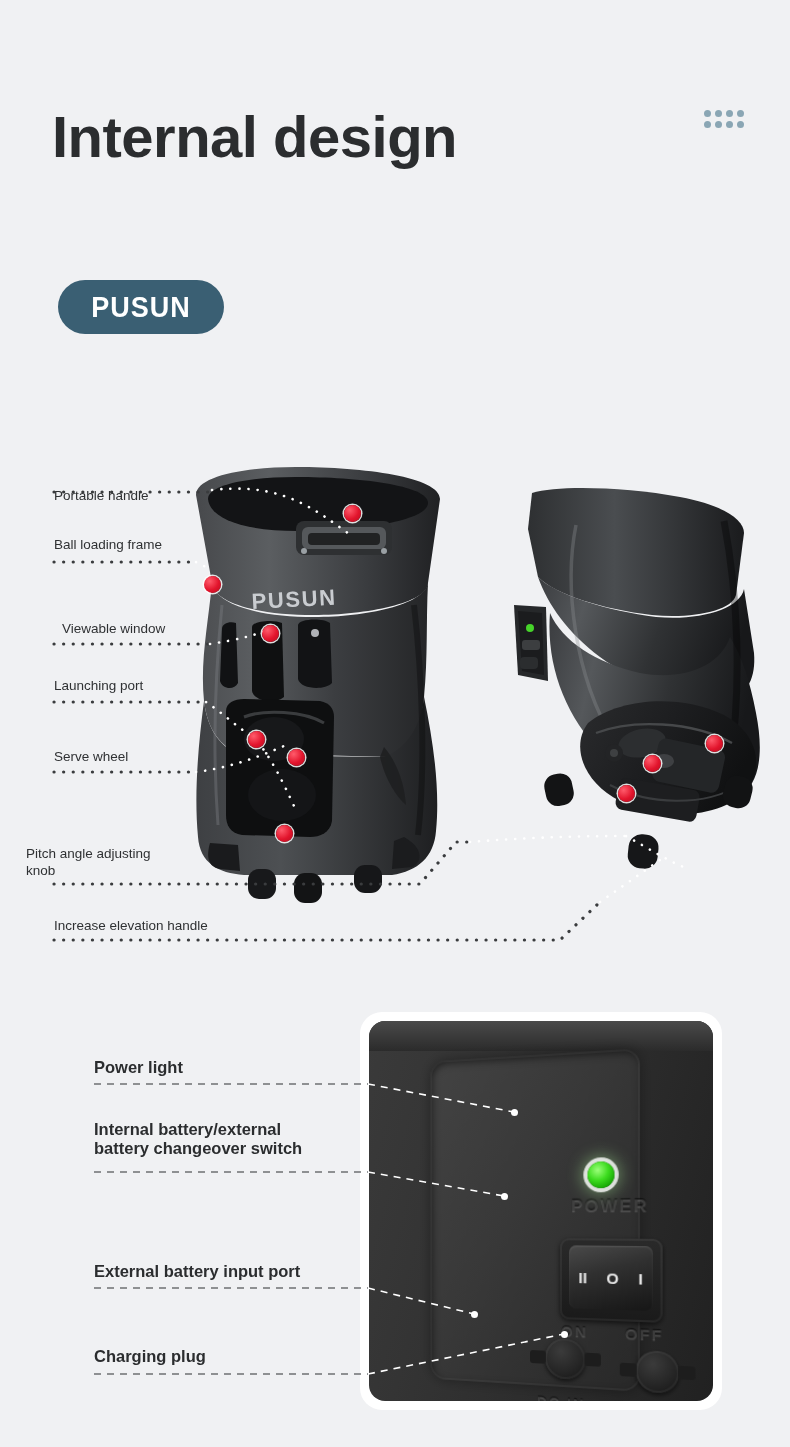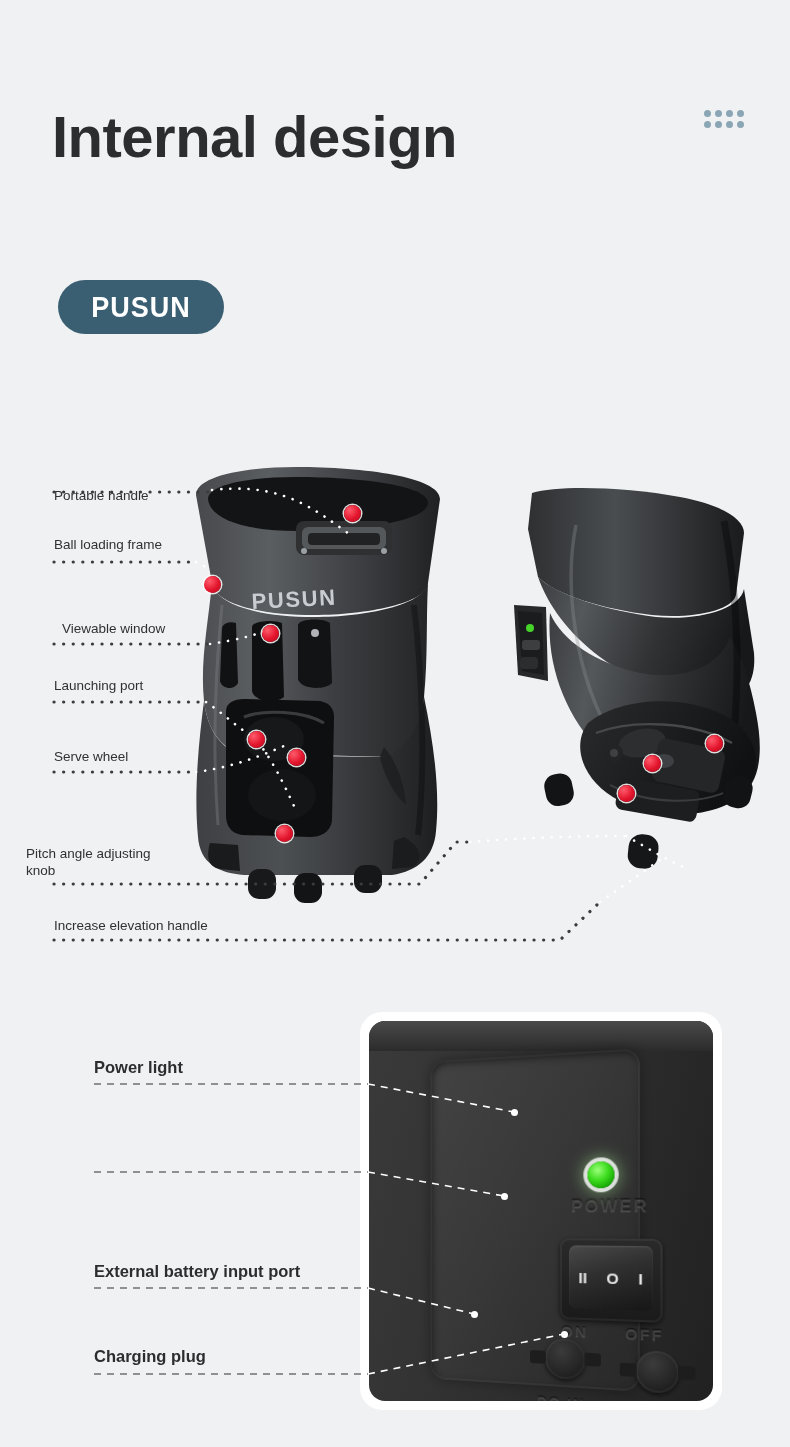--- a/index.html
+++ b/index.html
@@ -433,20 +433,22 @@
     <div class="reddot" style="left:152px; top:270px;"></div>
     <div class="reddot" style="left:214px; top:250px;"></div>
     <div class="reddot" style="left:126px; top:300px;"></div>
   </div>
 </div>
 
 <div id="panel-section">
 
   <div class="plbl" style="left:78px; top:58px;">Power light</div>
 
+  <div class="plbl" style="left:78px; top:120px;">Internal battery/external
+battery changeover switch</div>
 
   <div class="plbl" style="left:78px; top:262px;">External battery input port</div>
 
   <div class="plbl" style="left:78px; top:347px;">Charging plug</div>
 
   <div class="dashline" style="left:0; top:0; width:790px; height:447px;">
     <svg viewBox="0 0 790 447" width="790" height="447">
       <g fill="none" stroke="#6d7073" stroke-width="1.6" stroke-dasharray="7 6">
         <path d="M78,84 H352"></path>
         <path d="M78,172 H352"></path>

